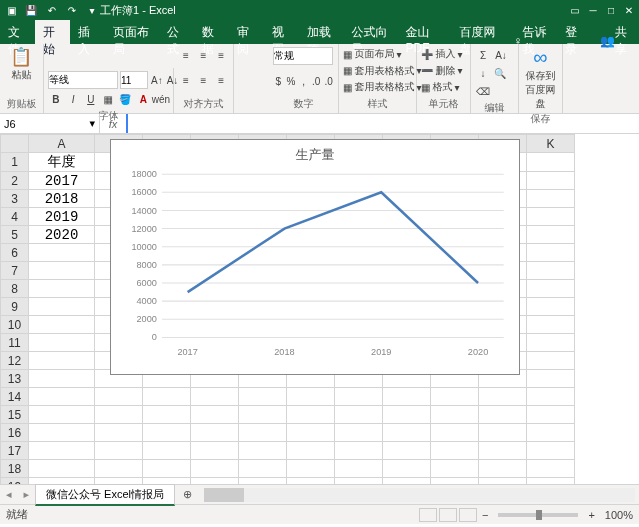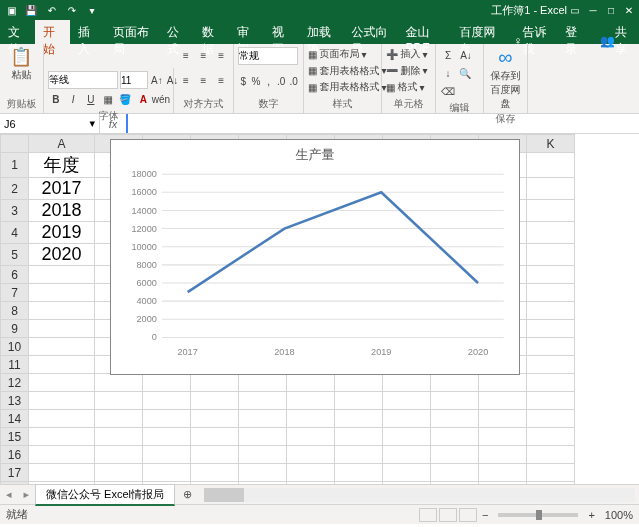--- a/index.html
+++ b/index.html
@@ -1,56 +1,56 @@
 <!DOCTYPE html>
 <html><head>
 <meta charset="utf-8">
 <style>
 * { box-sizing: border-box; margin: 0; padding: 0; }
 body { font-family: "Microsoft YaHei", sans-serif; font-size: 11px; background: #fff; width: 639px; height: 527px; overflow: hidden; position: relative; }
 .titlebar { background: #0e6434; height: 20px; display: flex; align-items: center; color: #fff; font-size: 11px; }
 .titlebar .left { display: flex; gap: 4px; padding-left: 4px; }
-.titlebar .center { flex: 1; text-align: right; }
+.titlebar .center { flex: 1; text-align: left; }
 .titlebar .right { display: flex; gap: 2px; padding-right: 2px; }
 .titlebar .icon { width: 16px; height: 16px; display: inline-flex; align-items: center; justify-content: center; cursor: pointer; font-size: 10px; }
 .menubar { background: #0e6434; height: 24px; display: flex; align-items: flex-start; color: #fff; font-size: 12px; }
 .menubar .tab { padding: 4px 8px; cursor: pointer; display: flex; align-items: center; }
-.menubar .tab.active { background: #f3f2f1; color: #c2410c; }
+.menubar .tab.active { background: #f3f2f1; color: #0f172a; }
 .menubar .tab.file { color: #fff; }
 .menubar .spacer { flex: 1; }
 .ribbon { background: #f3f2f1; border-bottom: 1px solid #d4d4d4; height: 70px; display: flex; font-size: 10px; color: #444; }
 .ribbon .group { border-right: 1px solid #d4d4d4; padding: 2px 4px; display: flex; flex-direction: column; justify-content: space-between; }
 .ribbon .group-label { text-align: center; color: #666; font-size: 10px; padding-top: 1px; }
 .ribbon .clipboard { width: 44px; }
 .ribbon .paste-btn { text-align: center; cursor: pointer; }
 .ribbon .paste-icon { font-size: 18px; }
 .ribbon .font { width: 130px; margin-top: 24px; }
 .ribbon .row { display: flex; gap: 2px; align-items: center; margin: 1px 0; }
 .ribbon select, .ribbon .combo { font-size: 10px; height: 18px; border: 1px solid #ccc; background: #fff; }
 .ribbon .btn { width: 16px; height: 16px; display: inline-flex; align-items: center; justify-content: center; cursor: pointer; border: 1px solid transparent; }
 .ribbon .align { width: 60px; }
-.ribbon .number { width: 70px; }
+.ribbon .number { width: 70px; margin-left: 35px; }
 .ribbon .styles { width: 78px; }
 .ribbon .cells { width: 54px; }
 .ribbon .editing { width: 48px; }
 .ribbon .save { width: 44px; text-align: center; }
 .ribbon .save-icon { font-size: 20px; color: #1e88e5; }
 .ribbon .styles-item, .ribbon .cells-item { display: flex; align-items: center; gap: 2px; font-size: 10px; cursor: pointer; margin: 1px 0; white-space: nowrap; }
 .namebox-row { height: 20px; display: flex; border-bottom: 1px solid #d4d4d4; background: #fff; }
 .namebox { width: 100px; border-right: 1px solid #d4d4d4; padding: 2px 4px; font-size: 11px; display: flex; align-items: center; }
 .fx-label { width: 28px; text-align: center; font-style: italic; color: #666; border-right: 2px solid #3b82f6; display: flex; align-items: center; justify-content: center; }
 .formula-bar { flex: 1; padding: 2px 4px; }
 .grid-area { position: relative; height: 350px; overflow: hidden; }
 .grid { border-collapse: collapse; font-size: 12px; }
 .grid th, .grid td { border: 1px solid #d4d4d4; text-align: center; }
 .grid th { background: #e6e6e6; font-weight: normal; color: #333; }
 .grid .rowhead { width: 28px; background: #e6e6e6; height: 18px; }
 .grid .colhead { height: 18px; }
 .grid td { height: 18px; background: #fff; }
-.grid .data-cell { font-family: Liberation Sans, sans-serif; font-size: 18px; }
+.grid .data-cell { font-family: Liberation Mono, monospace; font-size: 14px; }
 .grid .col-A { width: 66px; }
 .grid .col-B { width: 48px; }
 .grid .col-other { width: 48px; }
 .chart-box { position: absolute; left: 110px; top: 5px; width: 410px; height: 236px; background: #fff; border: 1px solid #888; }
 .chart-title { text-align: center; font-size: 13px; color: #555; padding: 6px 0 2px; }
 .chart-svg { width: 100%; height: 200px; }
 .sheet-tabs { height: 20px; border-top: 1px solid #d4d4d4; display: flex; align-items: center; background: #f3f2f1; font-size: 11px; }
 .sheet-tabs .nav { padding: 0 6px; color: #888; cursor: pointer; }
 .sheet-tab { padding: 2px 10px; background: #fff; border: 1px solid #ccc; border-bottom: 2px solid #217346; cursor: pointer; }
 .sheet-tabs .add { padding: 0 8px; cursor: pointer; color: #555; }

